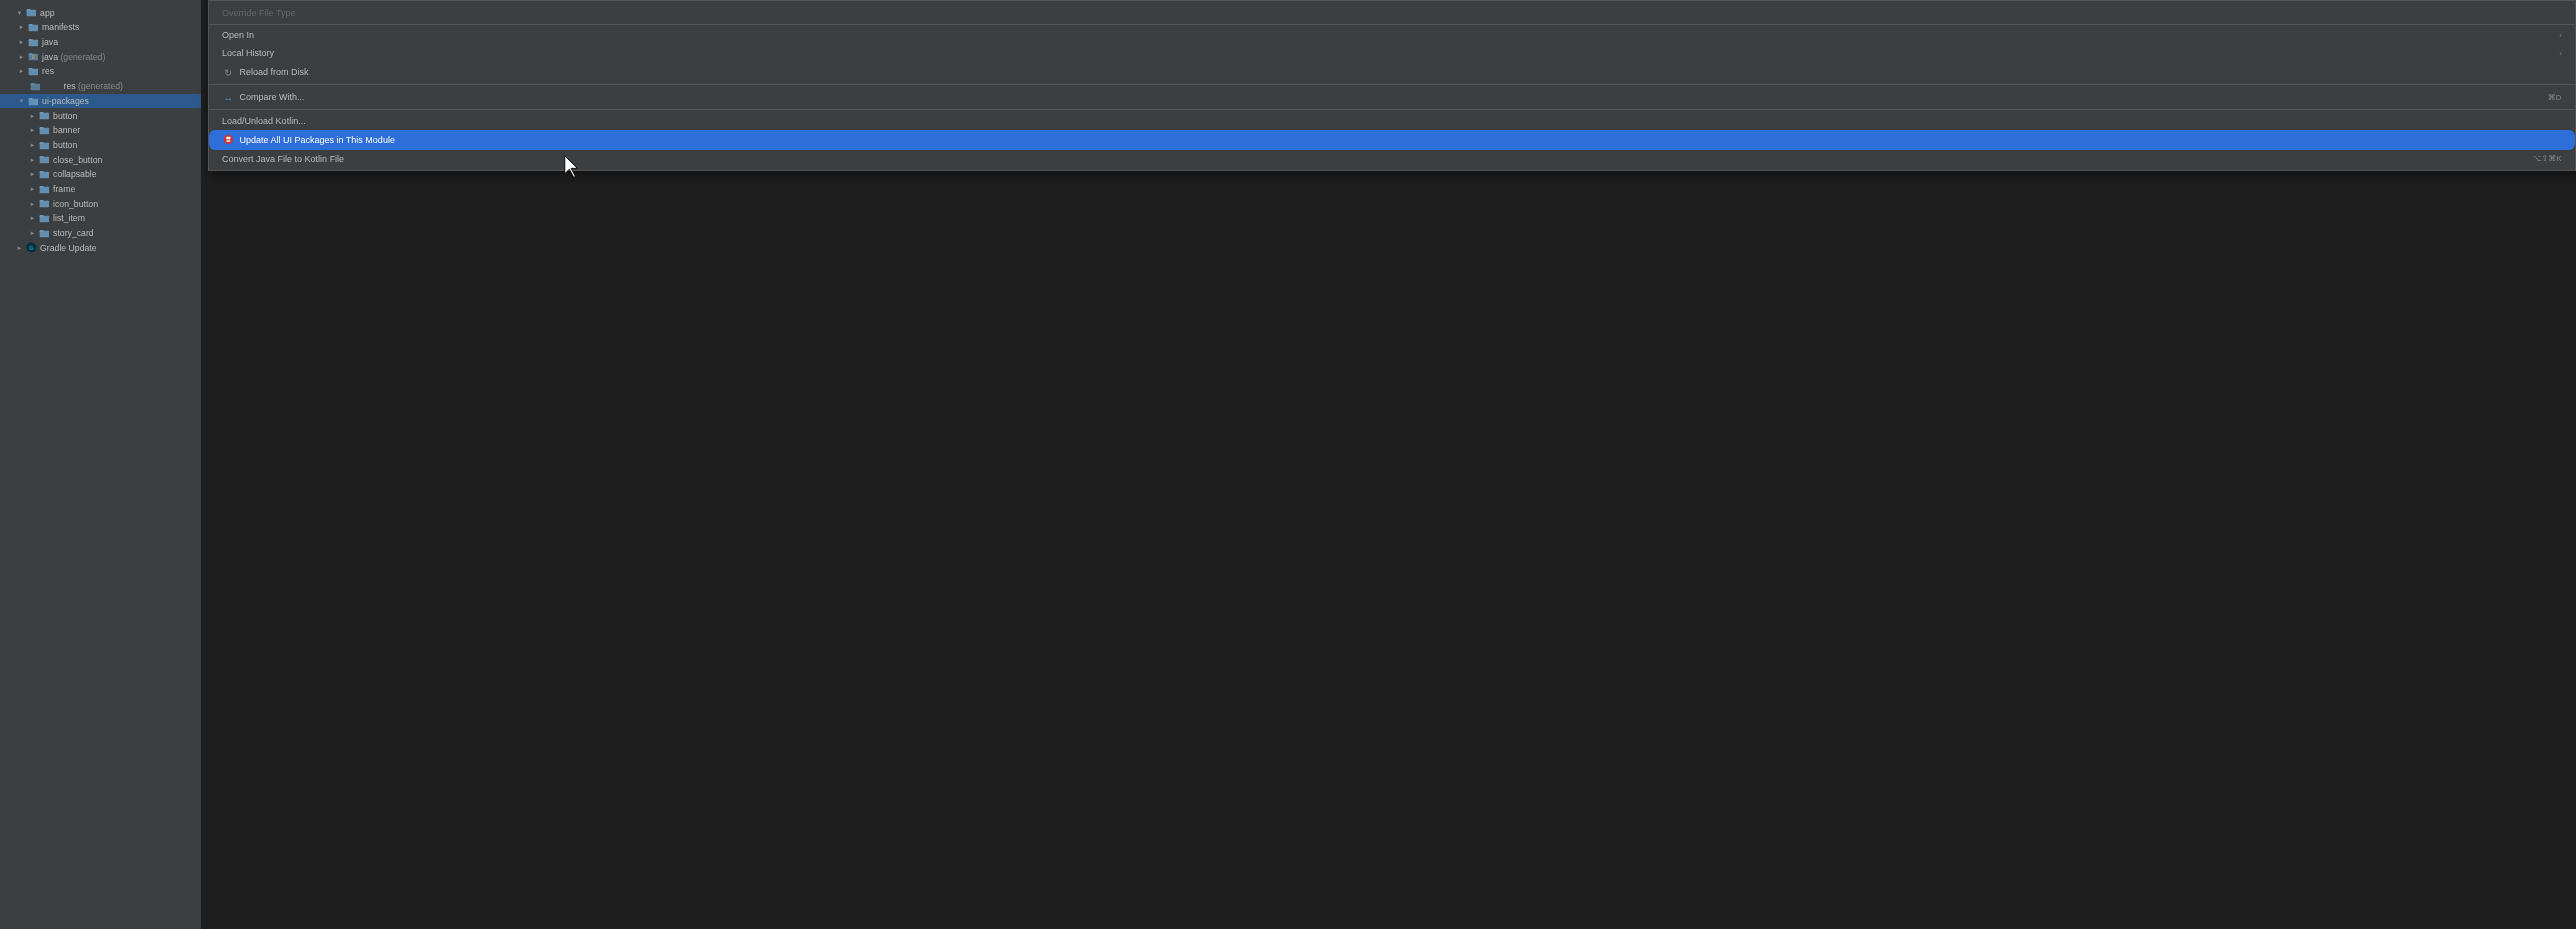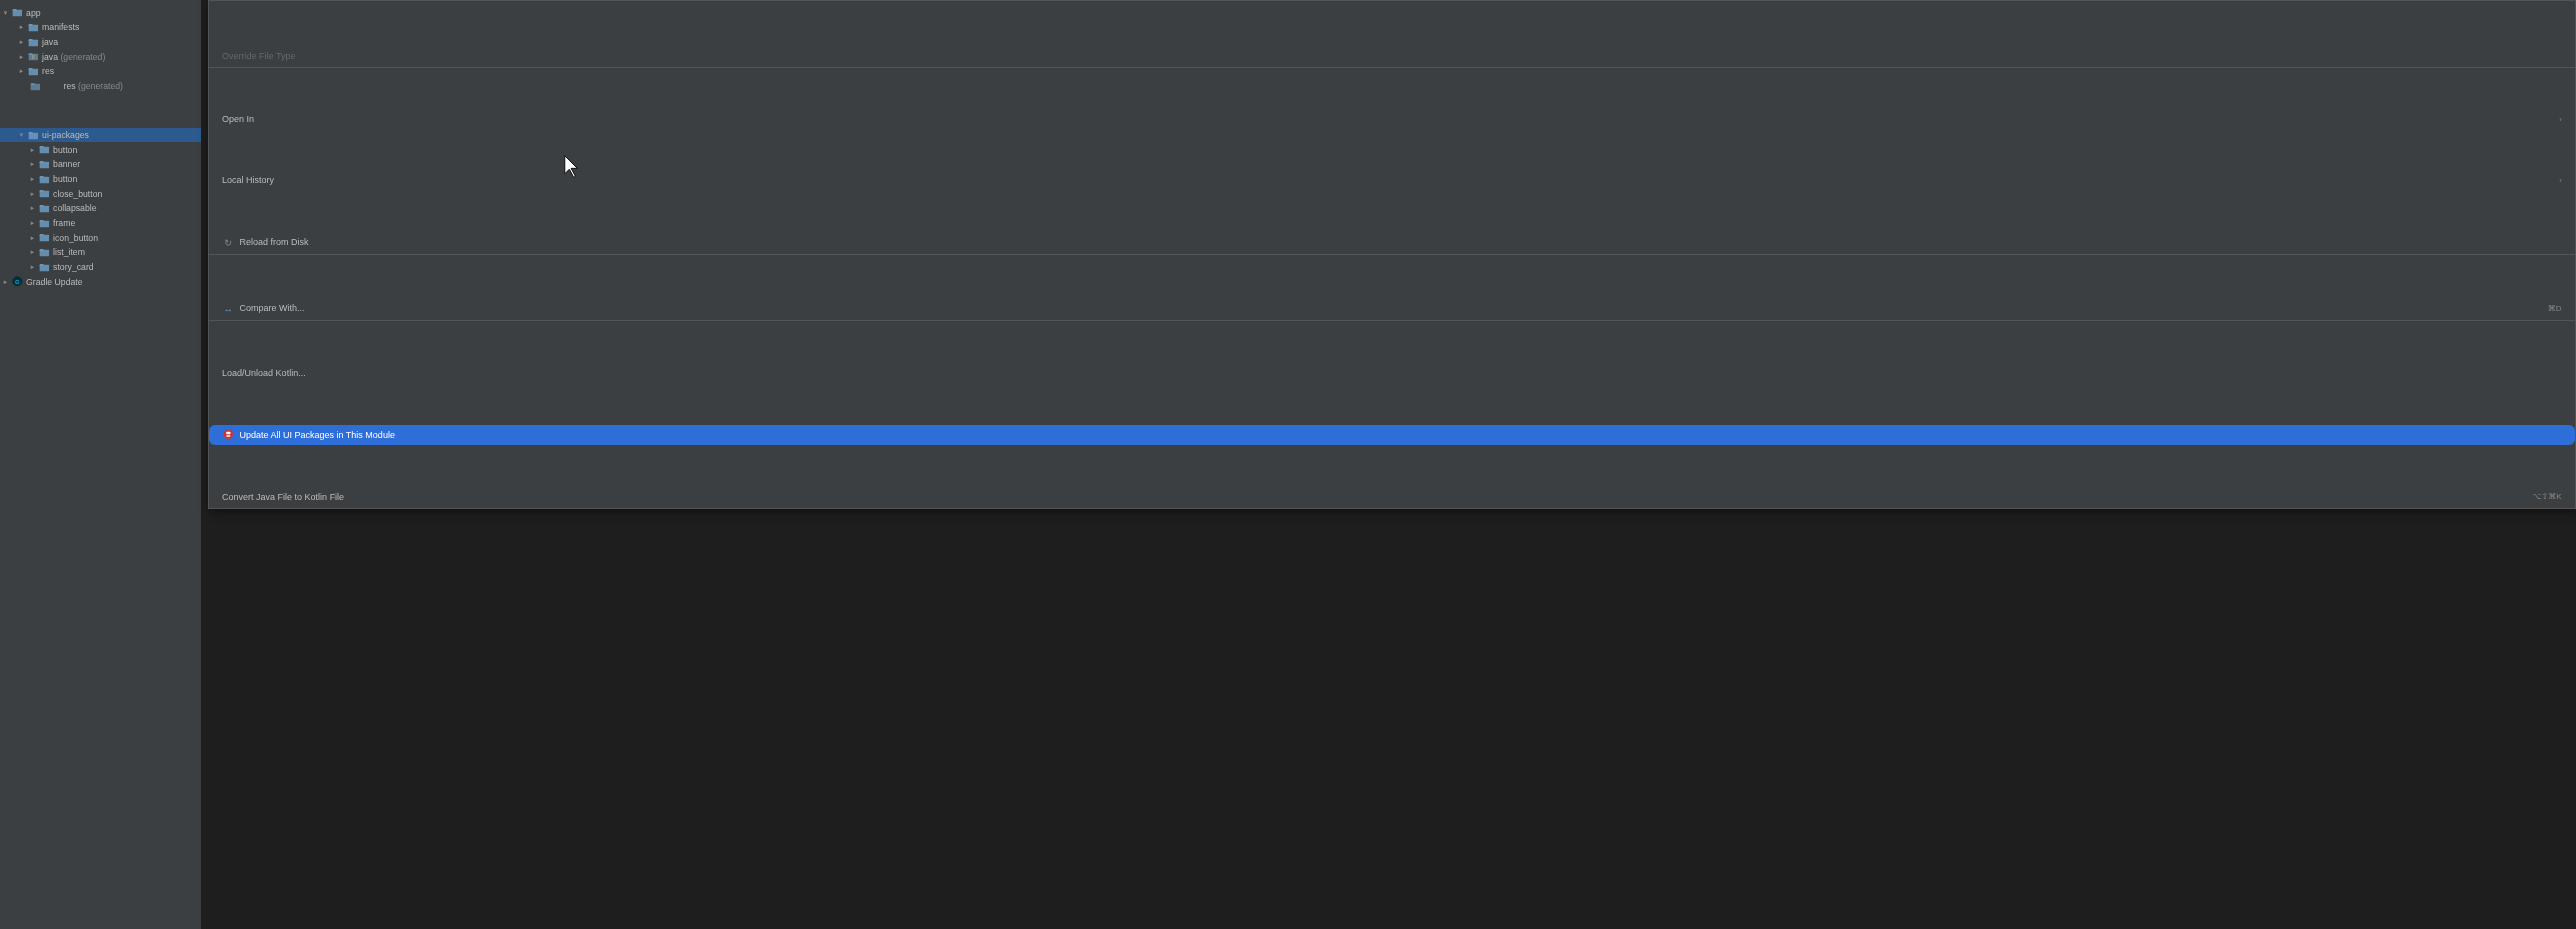--- a/index.html
+++ b/index.html
@@ -23,32 +23,31 @@
       width: 201px;
       background-color: #3c3f41;
       height: 100%;
       padding: 5.4px 0;
       flex-shrink: 0;
     }
 
     .tree-item {
       display: flex;
       align-items: center;
-      padding: 2px 0;
+      padding: 2px 14px;
       cursor: pointer;
       user-select: none;
       white-space: nowrap;
       font-size: 8.7px;
       color: #bbbbbb;
       text-align: right;
     }
 
     .tree-item.selected {
       background-color: #2d5a8e;
-      margin-top: 34px;
     }
 
     .chevron {
       display: inline-block;
       width: 10.7px;
       height: 10.7px;
       margin-right: 1.3px;
       font-size: 6.7px;
       color: #888;
       flex-shrink: 0;
@@ -102,21 +101,20 @@
 
     .menu-item {
       display: flex;
       align-items: center;
       justify-content: space-between;
       padding: 4px 13.4px;
       cursor: pointer;
       color: #bbbbbb;
       font-size: 9px;
       white-space: nowrap;
-      margin-top: 43px;
     }
 
     .menu-item.highlighted {
       background-color: #2d6ed8;
       color: #ffffff;
       border-radius: 6px;
     }
 
     .menu-item.disabled {
       color: #666666;

